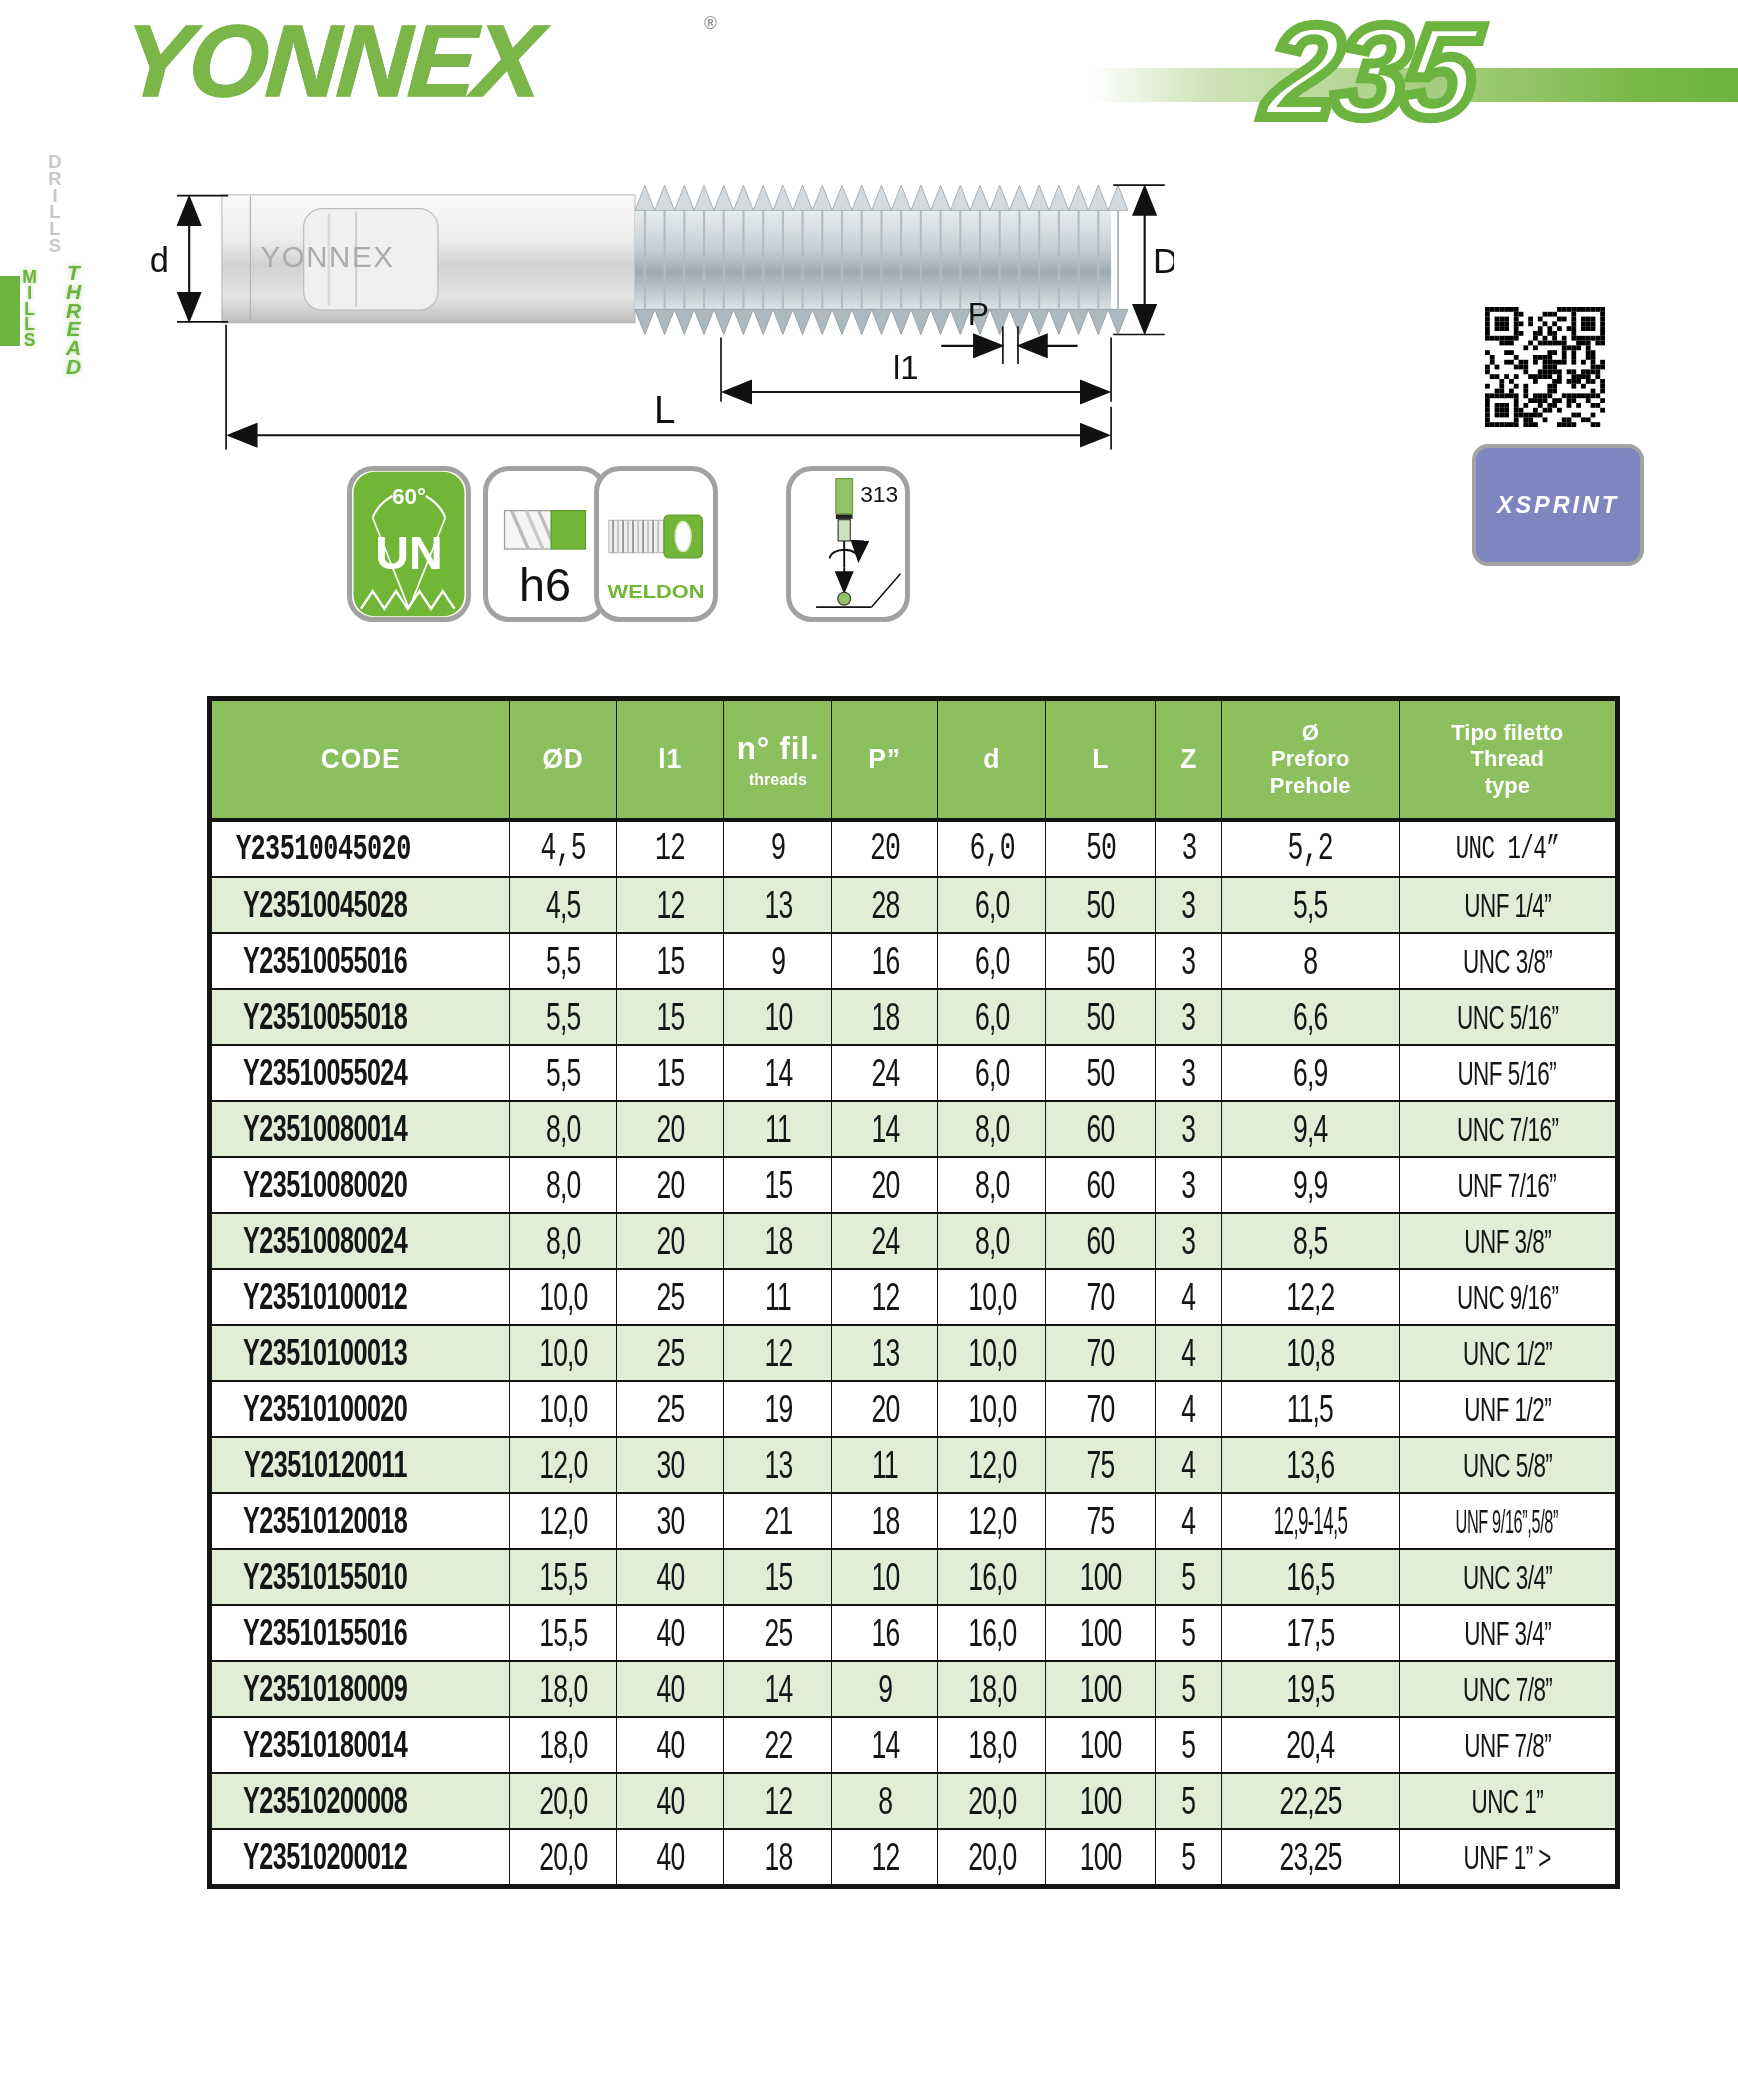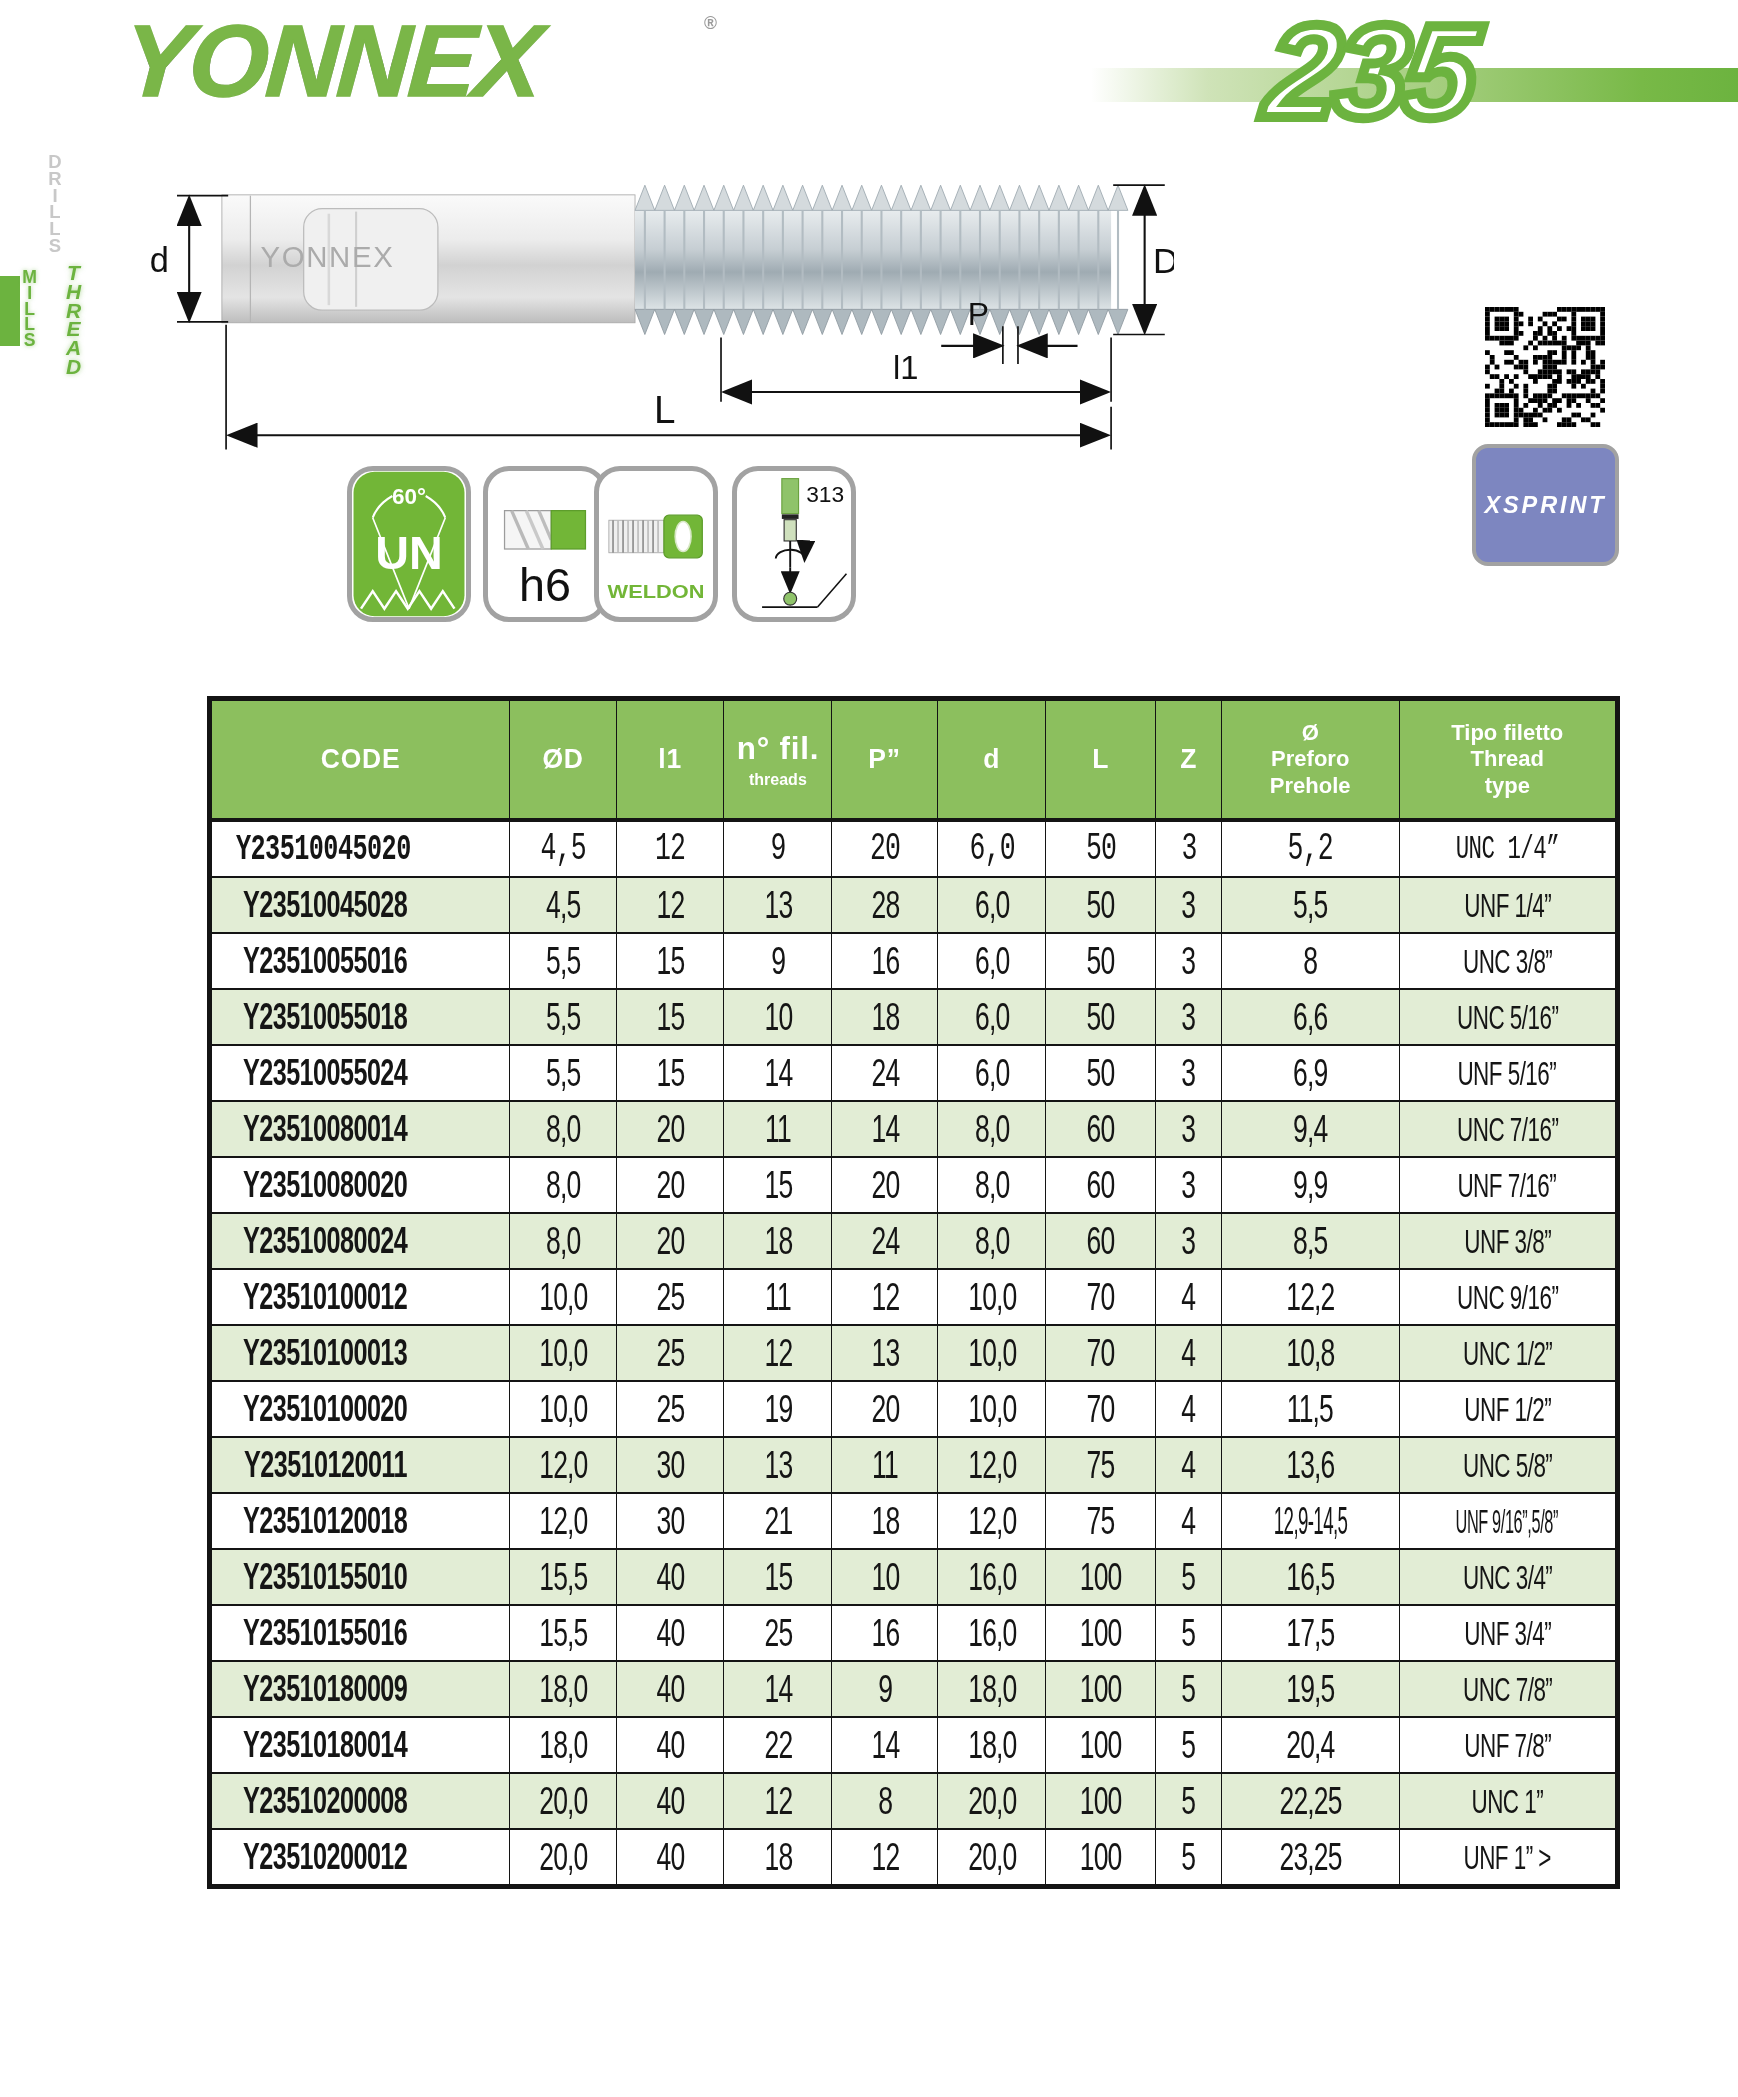--- a/index.html
+++ b/index.html
@@ -28,21 +28,21 @@
            text-shadow:0 0 5px rgba(108,179,63,.55);}
   #green-block{position:absolute;left:0;top:276px;width:20px;height:70px;background:#6cb33f;}
 
   
   #drawing{position:absolute;left:138px;top:155px;}
 
   
   .badge{position:absolute;top:466px;width:124px;height:156px;background:#fff;border:5px solid #a2a2a2;
          border-radius:26px;box-sizing:border-box;overflow:hidden;}
   .badge svg{width:100%;height:100%;display:block;}
-  #xsprint{position:absolute;left:1472px;top:444px;width:147px;height:122px;background:#7d86c0;
+  #xsprint{position:absolute;left:1472px;top:444px;width:172px;height:122px;background:#7d86c0;
            border:4.2px solid #a2a2a2;border-radius:16px;box-sizing:border-box;
            display:flex;align-items:center;justify-content:center;}
   #xsprint span{color:#fff;font-weight:700;font-style:italic;font-size:23.5px;letter-spacing:2.9px;}
   #qr{position:absolute;left:1485px;top:307px;width:120px;height:120px;}
 
   
   #spec-table{position:absolute;left:207px;top:696px;width:1413px;border-collapse:collapse;
               table-layout:fixed;background:#fff;border:5px solid #141414;}
   #spec-table td{border-left:1.3px solid #141414;vertical-align:middle;text-align:center;padding:0;}
   #spec-table td:first-child{border-left:none;}
@@ -248,21 +248,21 @@
         <line x1="116" y1="118" x2="116" y2="196" stroke="#bdbdbd" stroke-width="4"></line>
         <line x1="128" y1="118" x2="128" y2="196" stroke="#8e8e8e" stroke-width="4"></line>
         <line x1="140" y1="118" x2="140" y2="196" stroke="#bdbdbd" stroke-width="4"></line>
       </g>
       <rect x="154" y="106" width="92" height="102" rx="12" fill="#72b637" stroke="#5d9d2b" stroke-width="3"></rect>
       <ellipse cx="200" cy="157" rx="19" ry="36" fill="#ffffff" stroke="#d7e7c5" stroke-width="4"></ellipse>
       <text x="135" y="305" text-anchor="middle" font-size="46" font-weight="700" fill="#72b637" textLength="232" lengthAdjust="spacingAndGlyphs">WELDON</text>
     </svg>
   </div>
 
-  <div class="badge" style="left:732px">
+  <div class="badge" style="left:786px">
     <svg viewBox="0 0 300 380">
       <defs>
         <marker id="ah2" markerWidth="12" markerHeight="10" refX="10" refY="5" orient="auto">
           <path d="M0,0 L12,5 L0,10 z" fill="#111"></path>
         </marker>
       </defs>
       <text x="232" y="80" text-anchor="middle" font-size="60" fill="#111">313</text>
       <rect x="118" y="18" width="44" height="92" fill="#8fc36a" stroke="#6aa23f" stroke-width="3"></rect>
       <rect x="118" y="112" width="44" height="12" fill="#222"></rect>
       <rect x="124" y="126" width="32" height="56" fill="#cfe0bd" stroke="#333" stroke-width="3"></rect>

